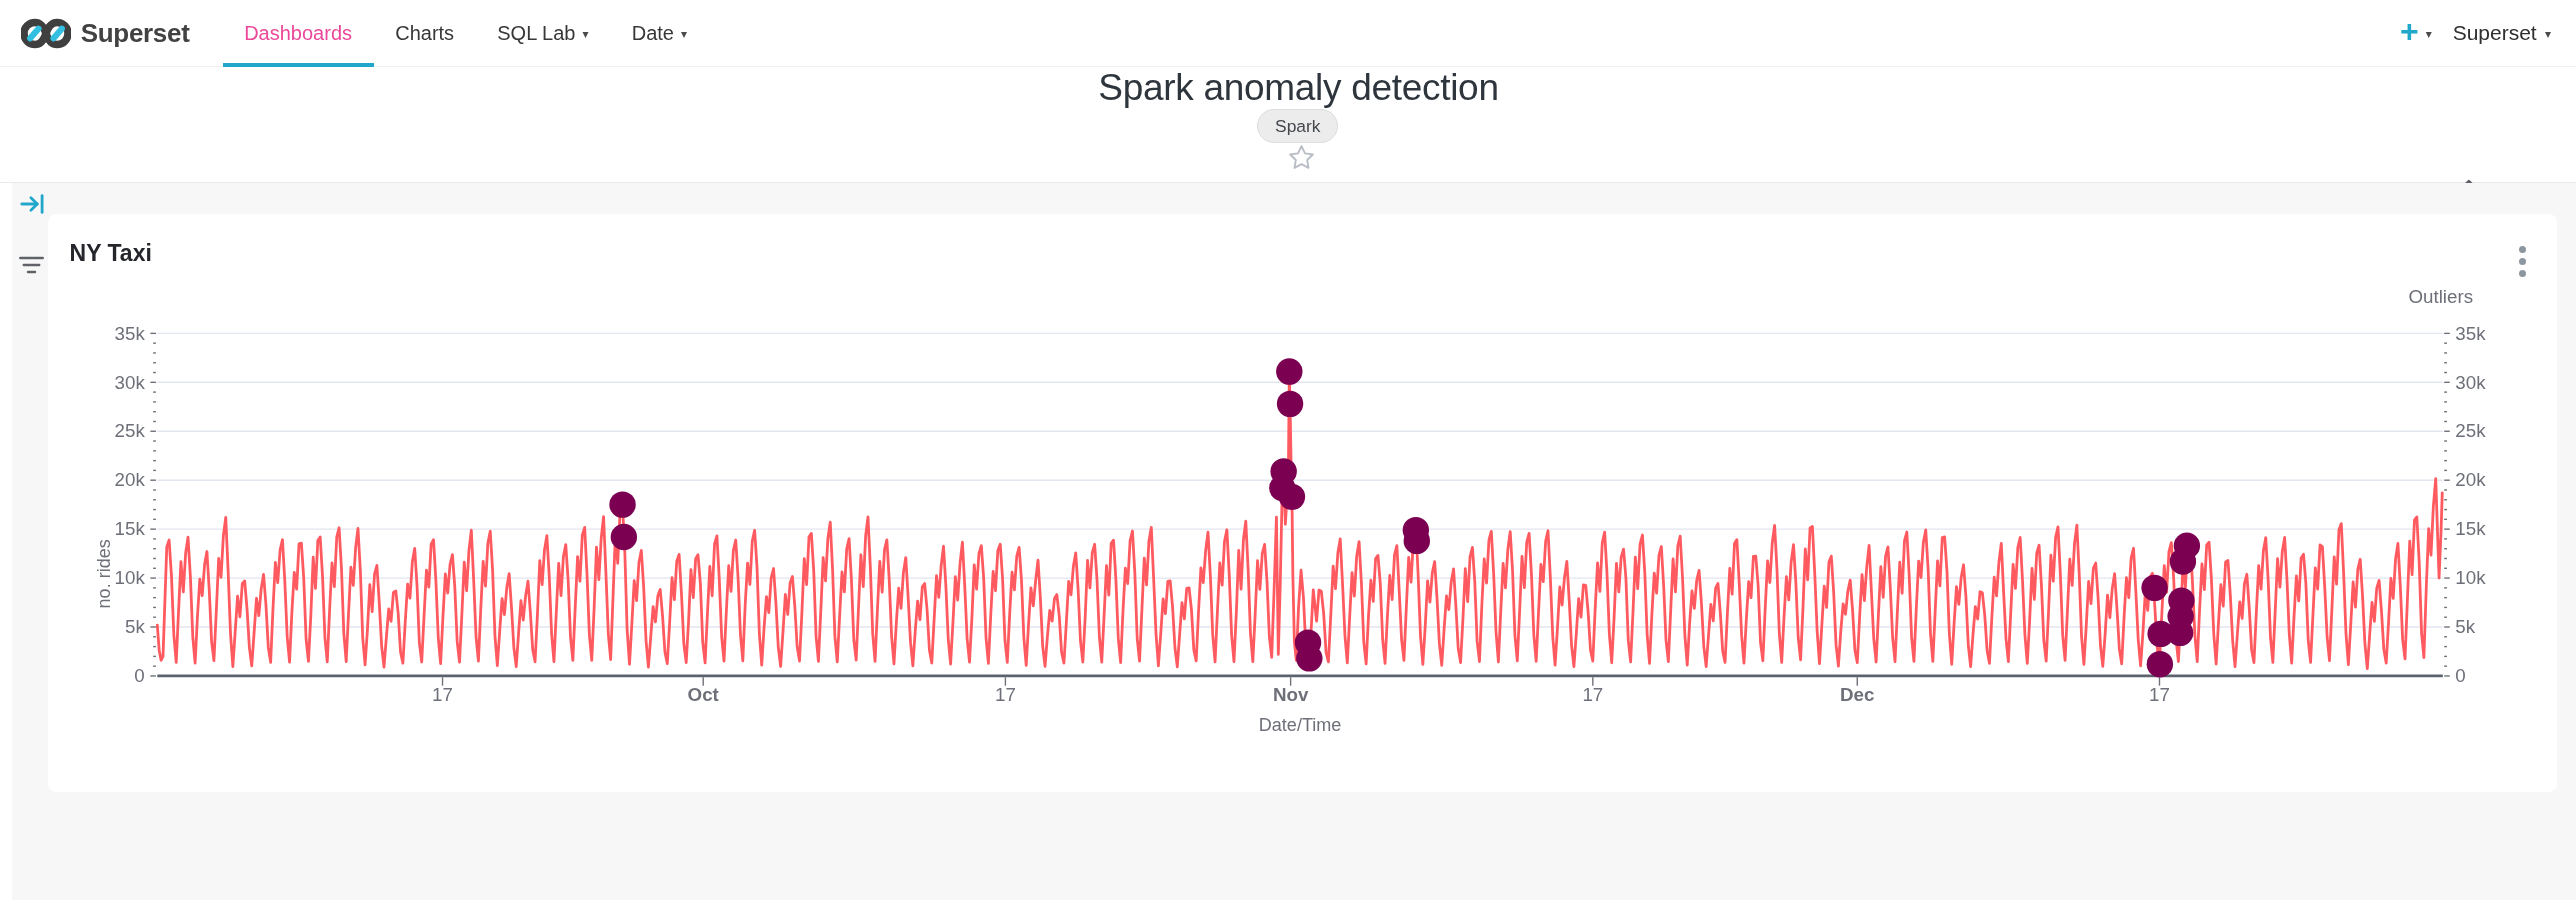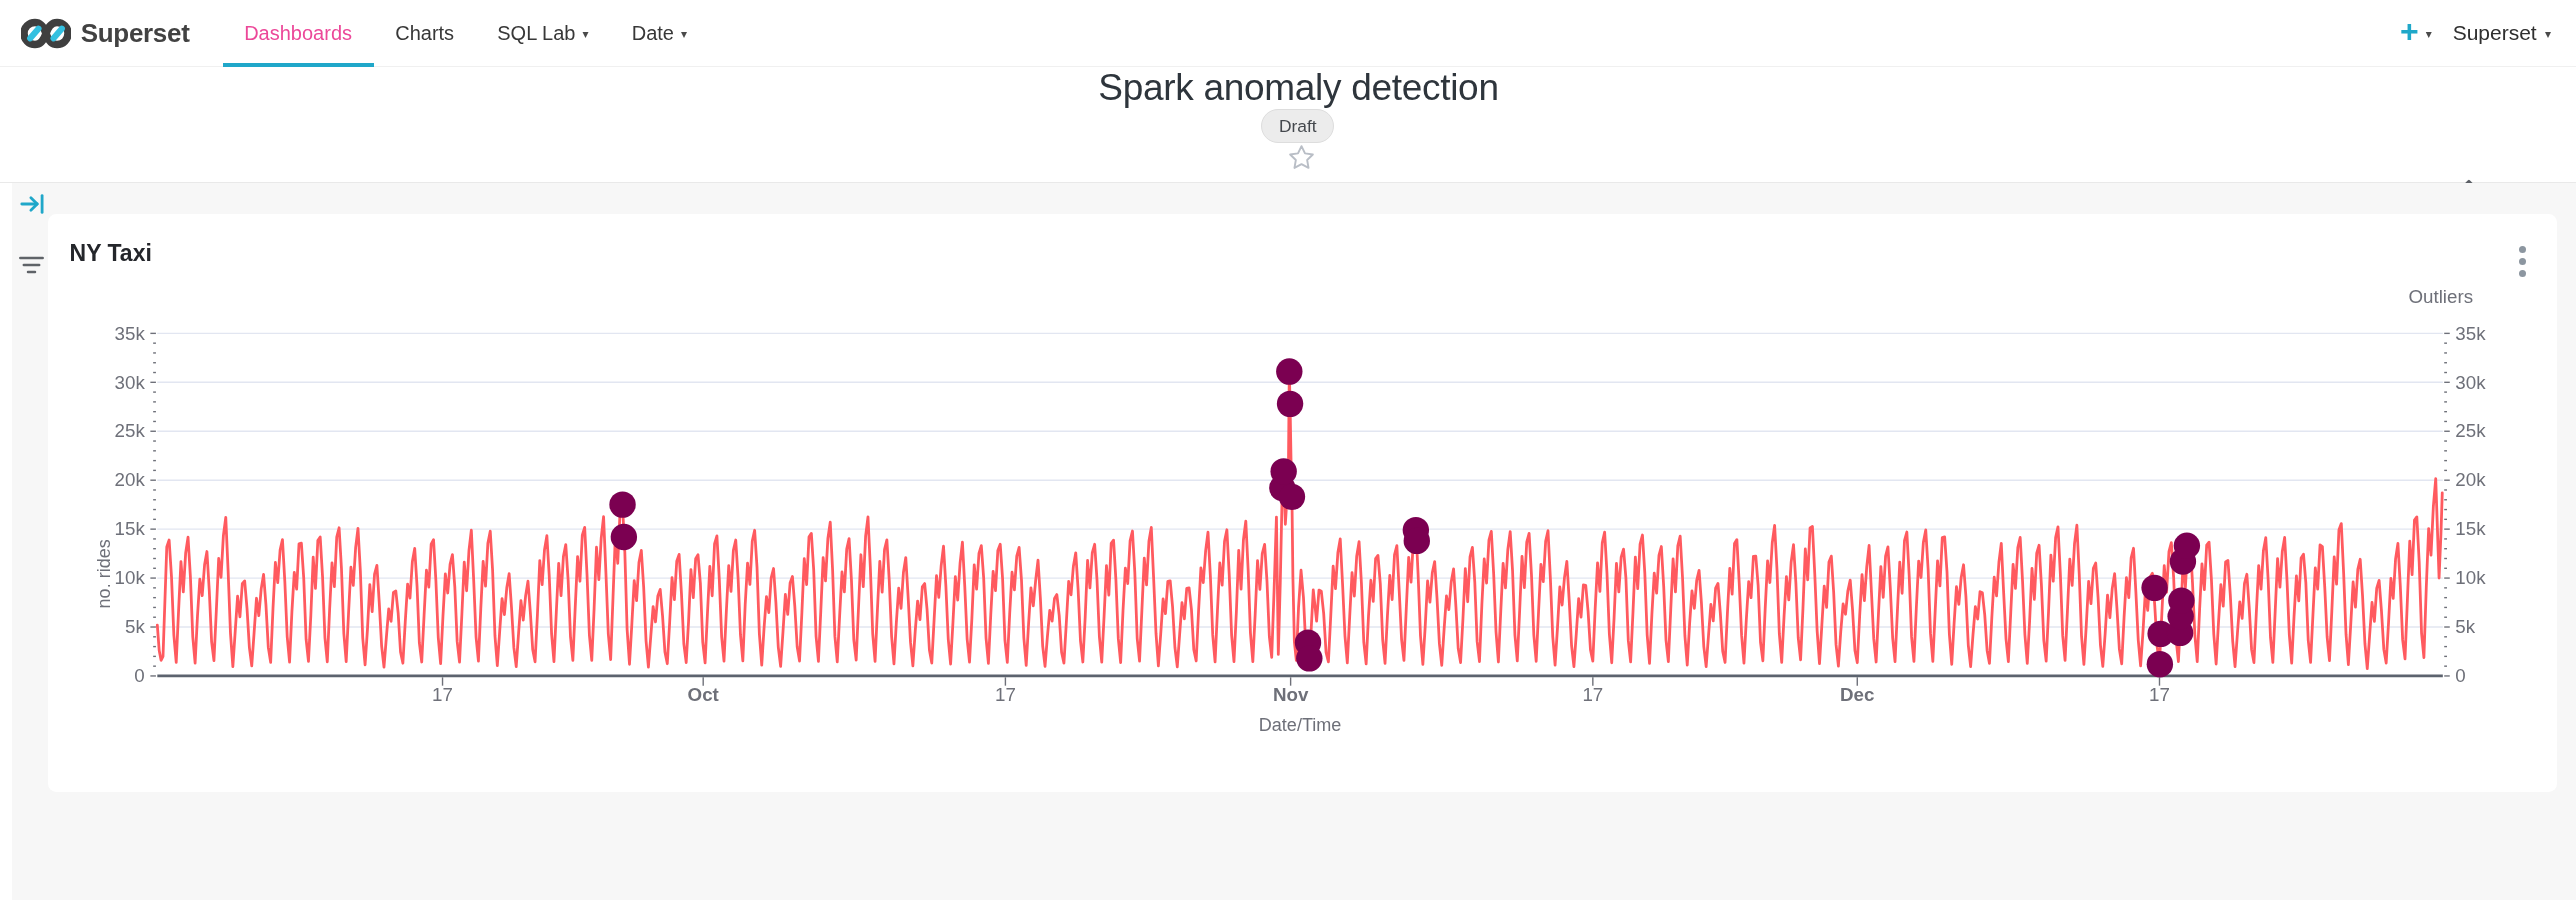--- a/index.html
+++ b/index.html
@@ -77,21 +77,21 @@
       </div>
       <div class="settings">
         <span>Superset</span>
         <span class="caret">▾</span>
       </div>
     </div>
   </div>
 
   <div class="dash-header">
     <div class="dash-title">Spark anomaly detection</div>
-    <div class="draft-badge">Draft</div>
+    <div class="draft-badge">Spark</div>
     <div class="star-wrap">
       <svg width="29" height="29" viewBox="0 0 24 24">
         <path d="M12 2.6 L14.9 8.6 L21.4 9.5 L16.7 14.1 L17.8 20.6 L12 17.5 L6.2 20.6 L7.3 14.1 L2.6 9.5 L9.1 8.6 Z" fill="none" stroke="#b9bec6" stroke-width="1.6" stroke-linejoin="round"></path>
       </svg>
     </div>
     <div class="header-actions">
       <div class="icon-btn">
         <svg width="36" height="36" viewBox="0 0 26 26">
           <path d="M7.2 15.2 L15.8 6.6 L19.4 10.2 L10.8 18.8 L6.6 19.6 Z" fill="none" stroke="#5c6066" stroke-width="1.9" stroke-linejoin="round"></path>
           <path d="M14.4 8 L18 11.6" stroke="#5c6066" stroke-width="1.9"></path>

